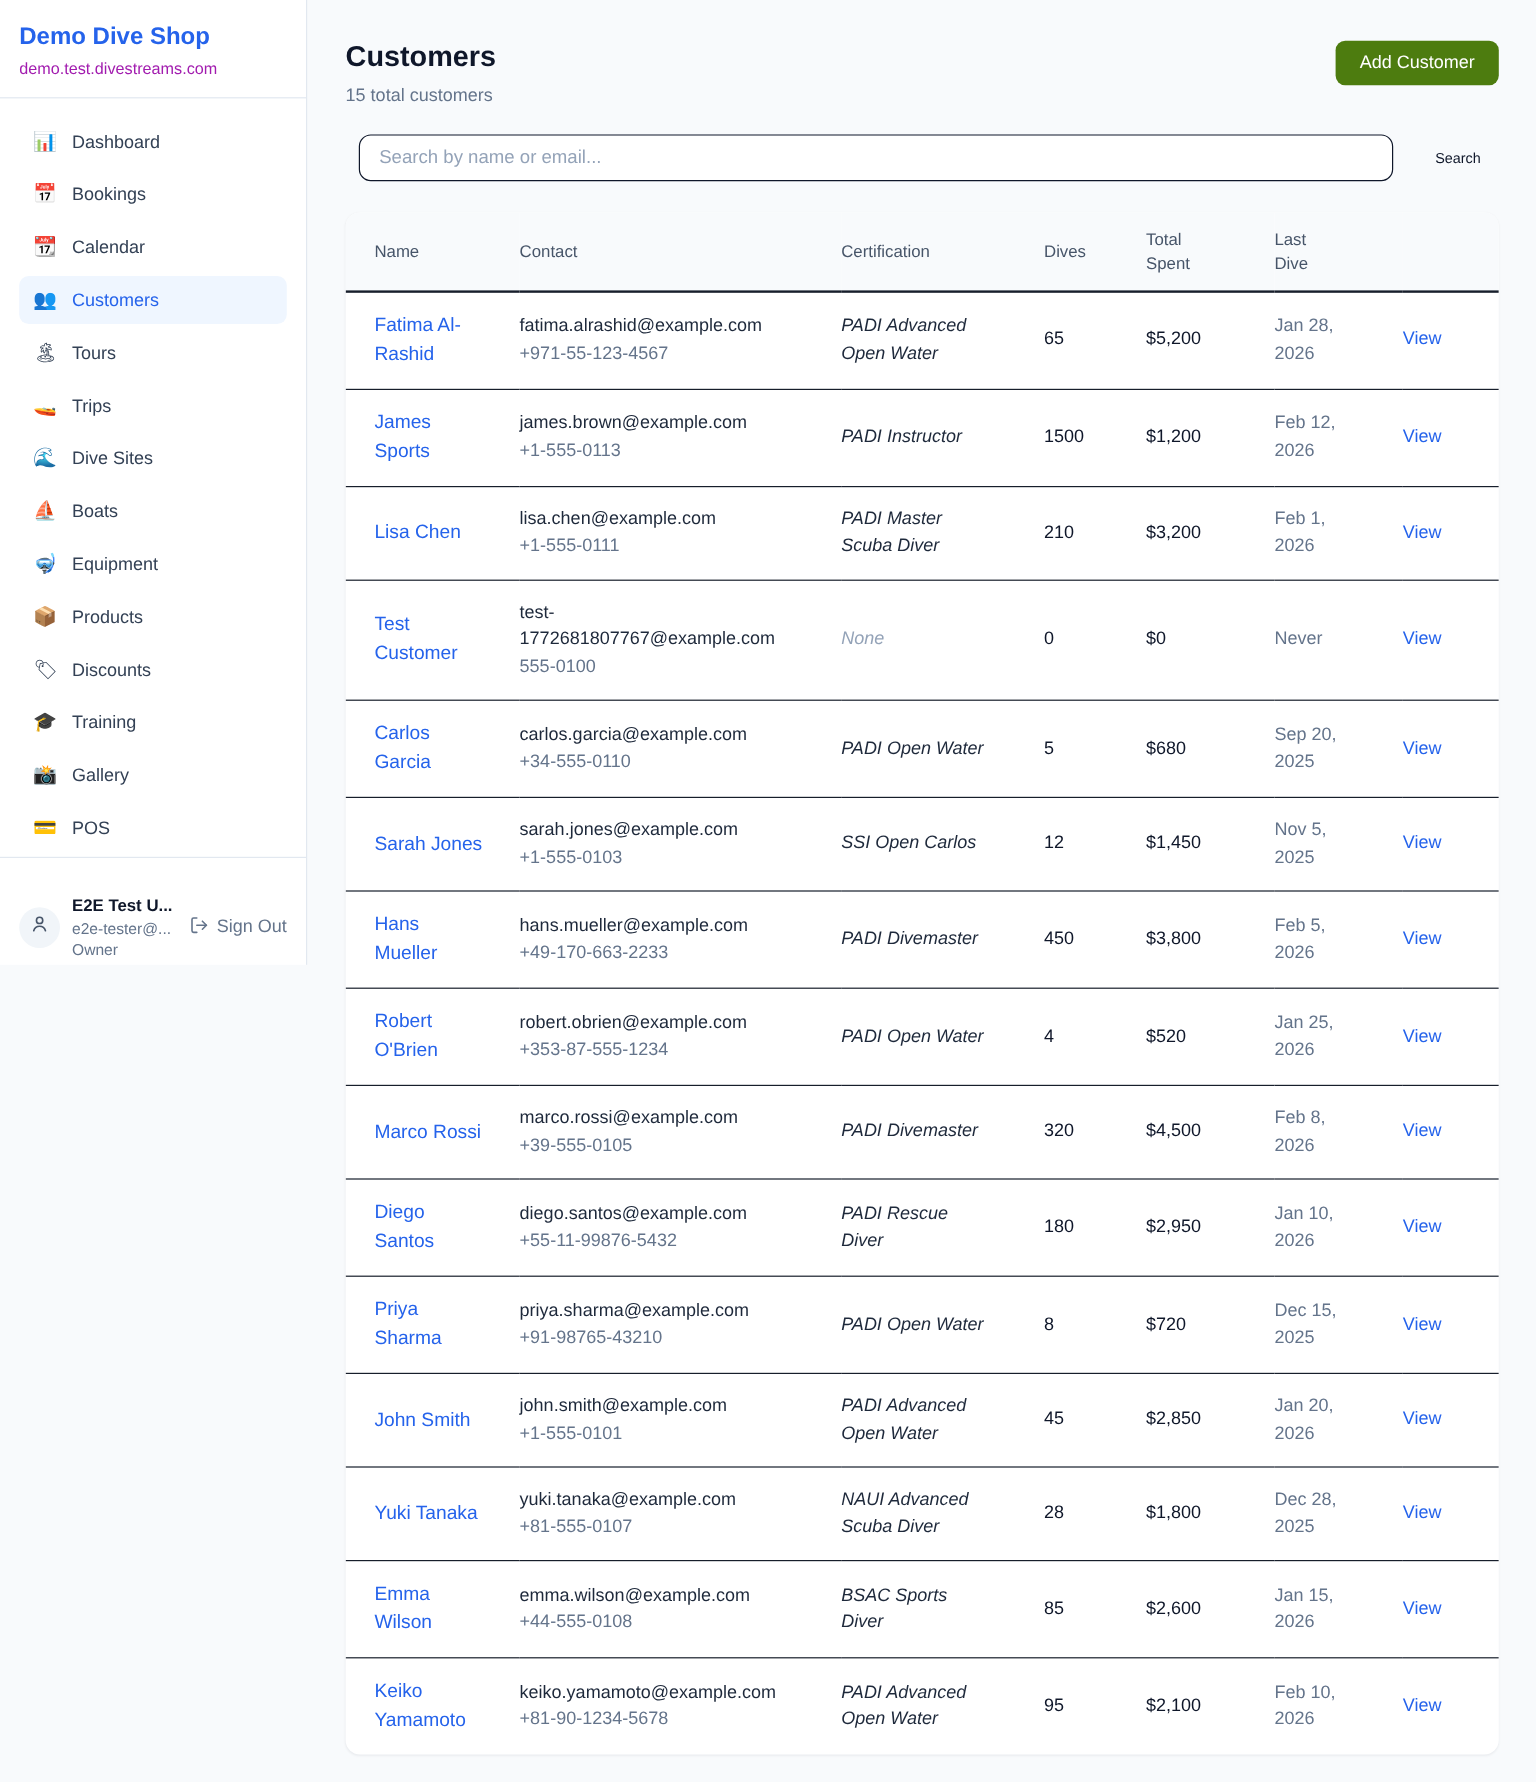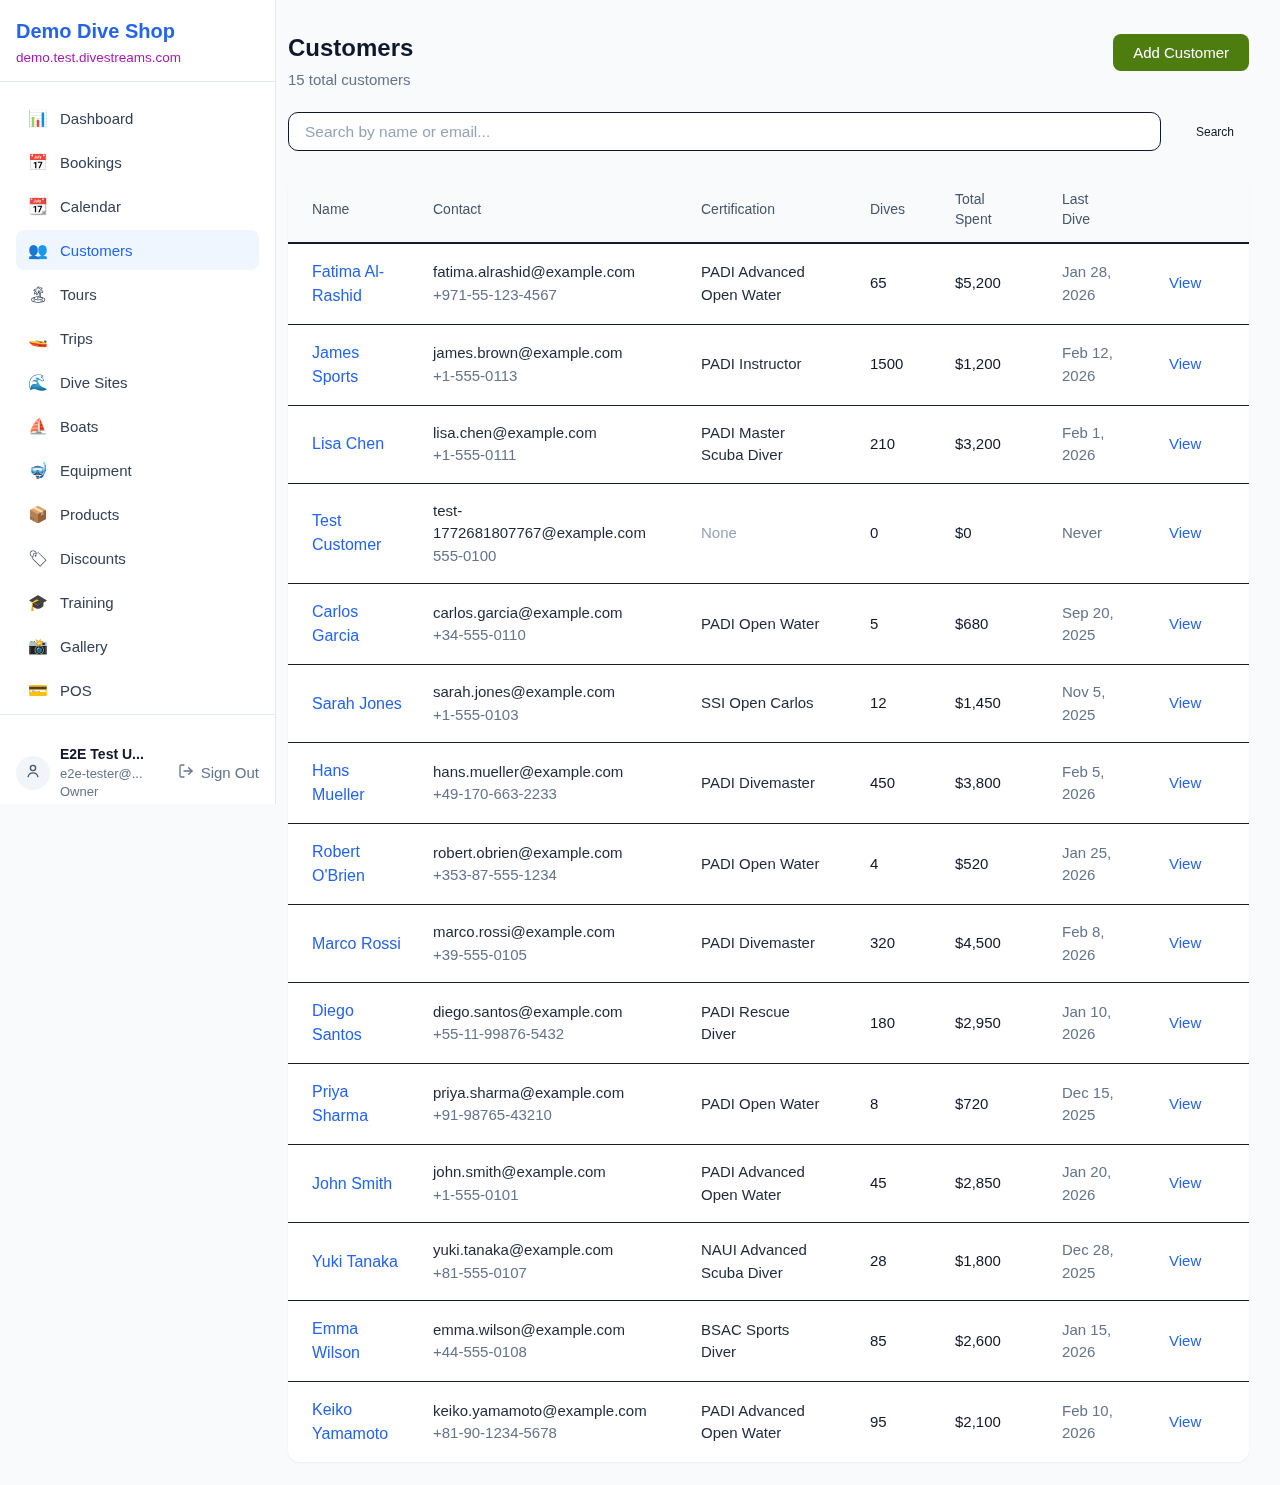--- a/index.html
+++ b/index.html
@@ -4,21 +4,21 @@
 <style>
   * { box-sizing: border-box; }
   html,body { margin:0; padding:0; }
   body {
     width:1280px; height:1485px; overflow:hidden;
     background:#f8fafc; color:#0f172a;
     font-family:"Liberation Sans", sans-serif;
   }
   
   .sidebar {
-    position:absolute; left:0; top:0; width:276px; height:804px;
+    position:absolute; left:0; top:0; width:256px; height:804px;
     background:#ffffff; border-right:1px solid #e2e8f0;
     display:flex; flex-direction:column;
   }
   .brand { padding:20px 16px 16px; border-bottom:1px solid #e2e8f0; }
   .brand-name { font-size:20px; font-weight:bold; color:#2563eb; margin:0 0 7px 0; }
   .brand-domain { font-size:13.5px; color:#a21caf; }
   .nav { flex:1; padding:16px 16px 0; }
   .nav-item {
     display:flex; align-items:center; gap:12px;
     height:40px; margin-bottom:4px; padding:0 12px;
@@ -49,21 +49,21 @@
   .page-subtitle { font-size:15px; color:#64748b; margin-top:9px; }
   .add-btn {
     background:#4d7c0f; color:#ffffff; border:none; border-radius:8px;
     height:37px; padding:0 20px; font-size:15px; font-weight:500;
     font-family:inherit; cursor:pointer;
   }
   .search-row { display:flex; align-items:center; margin-top:24px; }
   .search-input {
     flex:1; height:39px; border:1px solid #0f172a; border-radius:10px;
     padding:0 16px; font-size:15.5px; font-family:inherit;
-    background:#ffffff; color:#0f172a; outline:none;
+    background:#ffffff; color:#0f172a; outline:none;margin-left:11px;
   }
   .search-input::placeholder { color:#94a3b8; }
   .search-btn {
     background:none; border:none; cursor:pointer; font-family:inherit;
     font-size:12px; font-weight:400; color:#0f172a;
     height:39px; padding:0 0 0 35px; margin-right:15px;
   }
   
   .card {
     margin-top:26px; background:#ffffff; border-radius:12px;
@@ -82,21 +82,21 @@
     padding:16px 12px 16px 0; vertical-align:middle;
     font-size:15px; line-height:1.5; border-bottom:1px solid #171e2b;
   }
   tbody tr:last-child td { border-bottom:none; }
   .name-link {
     display:inline-block; max-width:92px; color:#2563eb;
     font-size:16px; font-weight:500; text-decoration:none; cursor:pointer;
   }
   .email { display:block; max-width:230px; color:#1e293b; word-wrap:break-word; }
   .phone { display:block; color:#64748b; }
-  .cert { display:inline-block; max-width:122px; color:#1e293b; }
+  .cert { display:inline-block; max-width:122px; color:#1e293b;font-style:italic; }
   .cert.none { color:#94a3b8; }
   .dives-val, .spent-val { color:#0f172a; }
   .last-dive { display:inline-block; max-width:74px; color:#64748b; }
   .view-link { color:#2563eb; font-size:15px; font-weight:500; text-decoration:none; cursor:pointer; }
 </style>
 </head>
 <body>
 
 <aside class="sidebar">
   <div class="brand">

